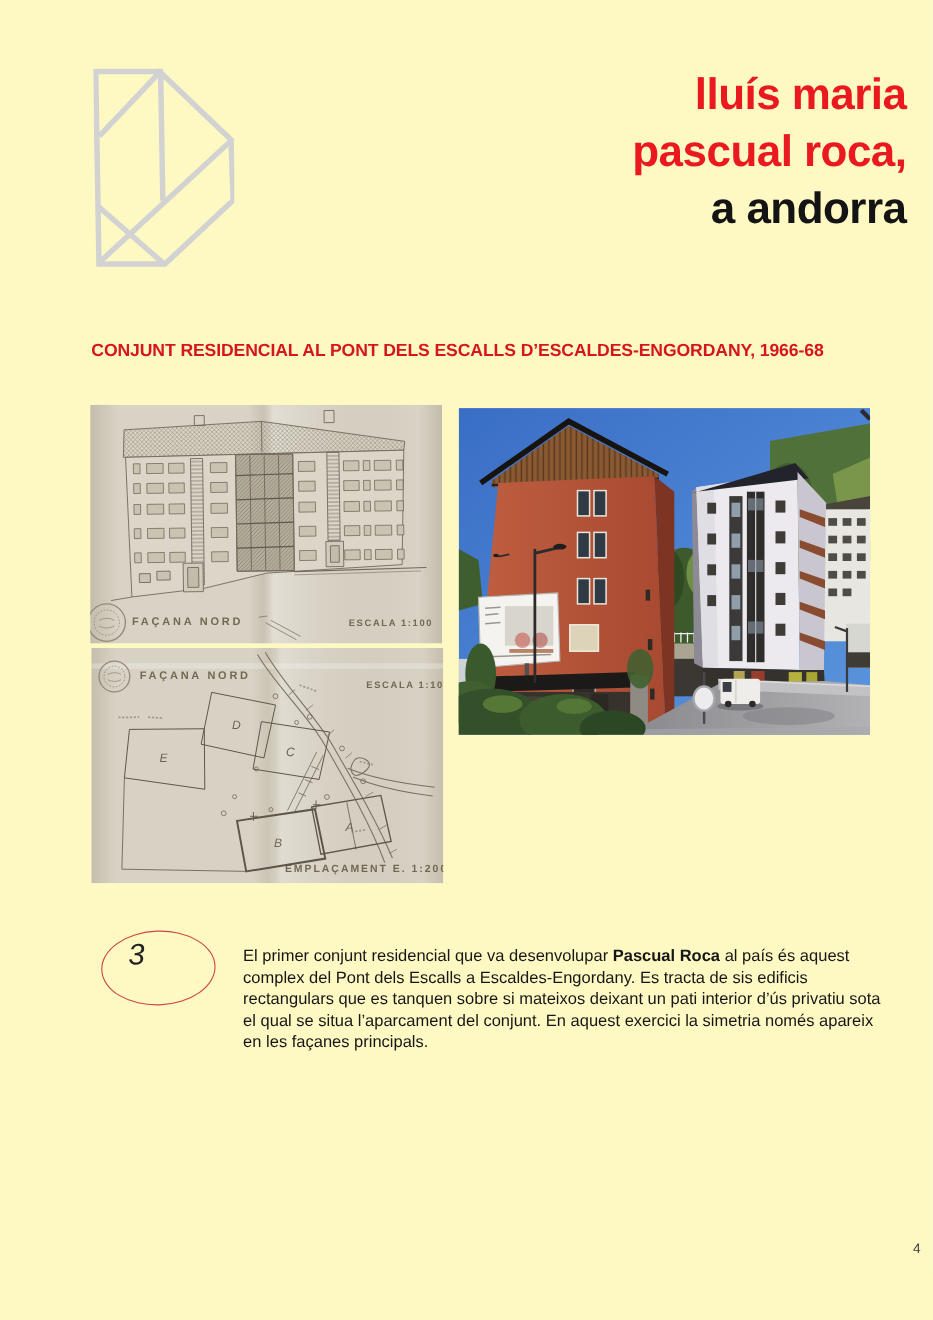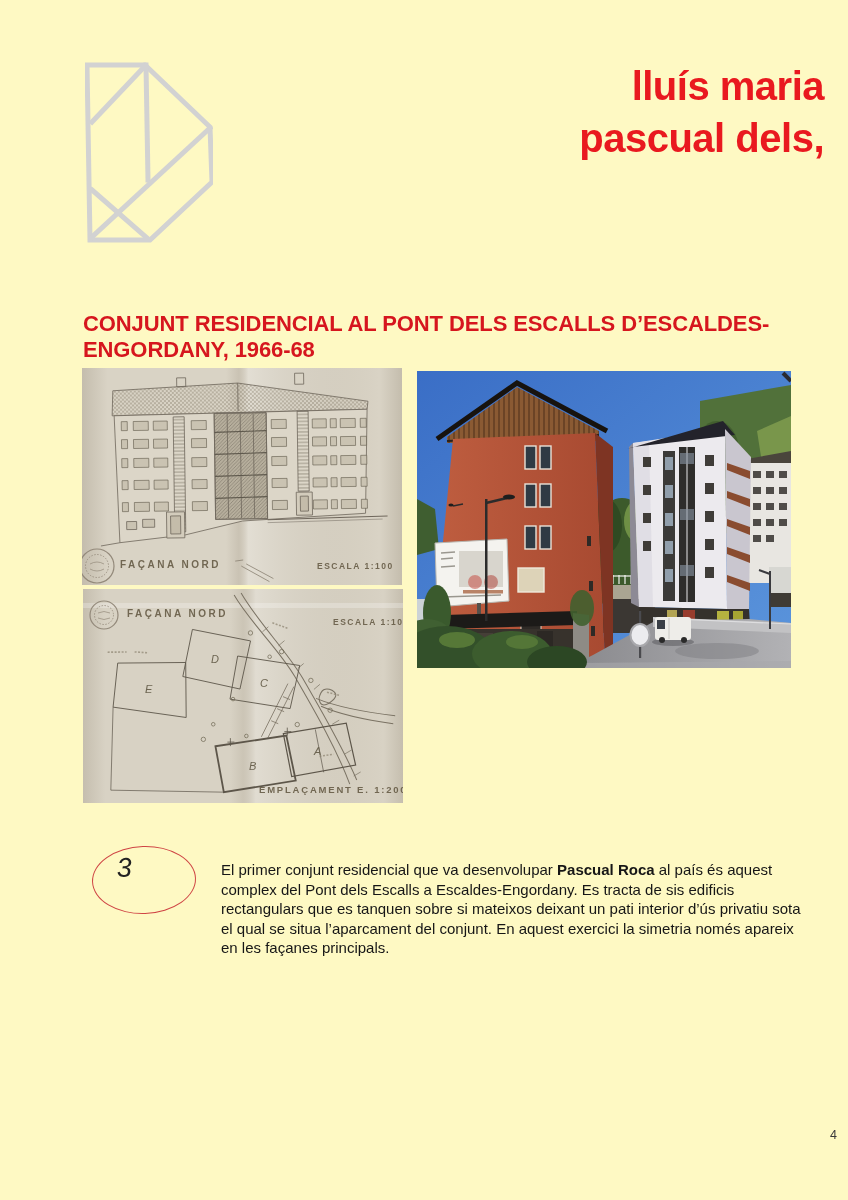--- a/index.html
+++ b/index.html
@@ -5,21 +5,21 @@
   html,body{margin:0;padding:0;background:#ffffff;}
   .page{position:relative;width:848px;height:1200px;background:#fef9c3;overflow:hidden;
         font-family:"Liberation Sans",sans-serif;padding-left:38px;}
   .abs{position:absolute;}
   
   .logo{left:85px;top:61px;width:128px;height:182px;}
   .title{right:62px;top:60px;text-align:right;font-weight:bold;font-size:40px;
          line-height:52px;letter-spacing:-0.5px;color:#e9191f;}
   .title .black{color:#141414;}
   
-  .heading{left:83px;top:311px;width:700px;font-weight:bold;font-size:22px;
+  .heading{left:83px;top:311px;width:700px;font-weight:bold;font-size:16px;
            color:#d6161e;letter-spacing:-0.1px;}
   
   .sheet1{left:82px;top:368px;width:320px;height:217px;}
   .sheet2{left:83px;top:589px;width:320px;height:214px;}
   .photo{left:417px;top:371px;width:374px;height:297px;}
   figure{margin:0;border-radius:13px;}
   figure svg{display:block;}
   
   .callout{left:92px;top:846px;width:102px;height:66px;border:1.6px solid #cf4545;
            border-radius:50%;transform:rotate(-2deg);}
@@ -39,21 +39,22 @@
       <polygon points="2,4 60,4 125,66 127,121 65,179 5,179"></polygon>
       <line x1="61" y1="4" x2="63" y2="119"></line>
       <line x1="7" y1="61" x2="59" y2="6"></line>
       <line x1="125" y1="67" x2="7" y2="176"></line>
       <line x1="7" y1="129" x2="62" y2="177"></line>
     </g>
   </svg>
 
   <div class="abs title">
     <div>lluís maria</div>
-    <div>pascual dels,</div>
+    <div>pascual roca,</div>
+    <div class="black">a andorra</div>
   </div>
 
   <div class="abs heading">CONJUNT RESIDENCIAL AL PONT DELS ESCALLS D’ESCALDES-ENGORDANY, 1966-68</div>
 
   <figure class="abs sheet1">
     <svg viewBox="0 0 320 217" width="320" height="217">
       <defs>
         <pattern id="f-x" width="4" height="4" patternUnits="userSpaceOnUse">
           <path d="M0,0 L4,4 M4,0 L0,4" stroke="#8d8573" stroke-width="0.45"></path>
         </pattern>

